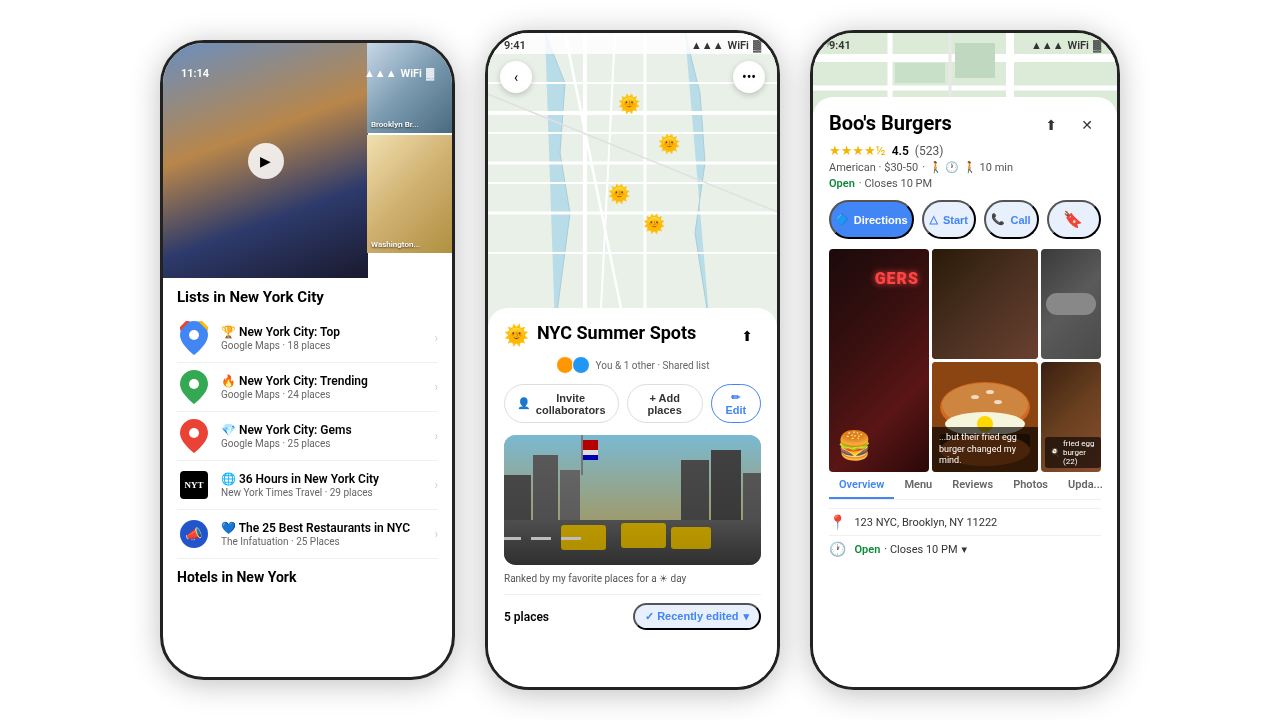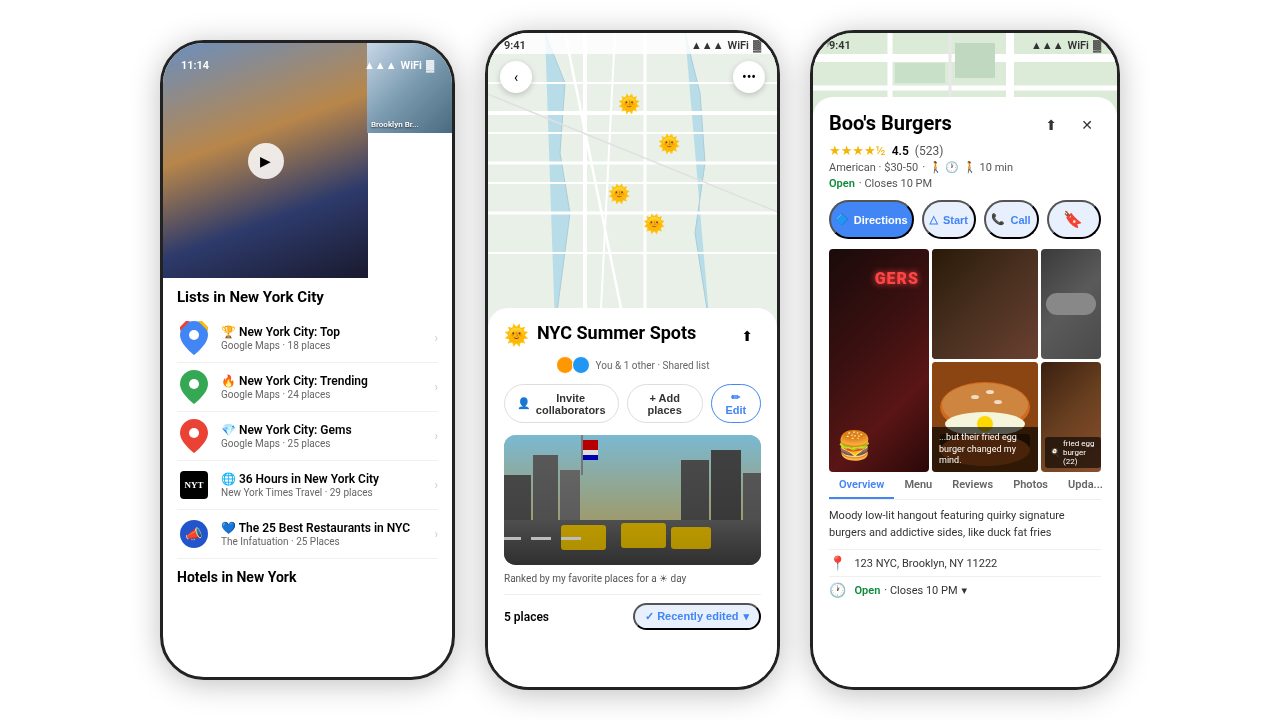--- a/index.html
+++ b/index.html
@@ -31,21 +31,21 @@
     
     .status-bar {
       display: flex;
       justify-content: space-between;
       align-items: center;
       padding: 12px 18px 2px;
       font-size: 11px;
       font-weight: 600;
       background: transparent;
       position: absolute;
-      top: 4px; left: 0; right: 0;
+      top: 12px; left: 0; right: 0;
       z-index: 10;
     }
     .status-bar.light { color: #fff; }
     .status-icons { display: flex; gap: 4px; align-items: center; }
 
     
     .phone1-content { height: 100%; overflow: hidden; }
     .phone1-hero { position: relative; height: 235px; }
     .hero-main {
       position: absolute; left: 0; top: 0;
@@ -383,20 +383,24 @@
 
     <div class="phone1-hero">
       <div class="hero-main">
         <div class="hero-main-img"></div>
         <div class="play-btn">▶</div>
       </div>
       <div class="hero-side">
         <div class="hero-side-top">
           <div class="hero-side-top-img"></div>
           <div class="hero-side-label">Brooklyn Br...</div>
+        </div>
+        <div class="hero-side-bottom">
+          <div class="hero-side-bottom-img"></div>
+          <div class="hero-side-bottom-label">Washington...</div>
         </div>
       </div>
     </div>
 
     <div class="phone1-lists">
       <div class="section-title">Lists in New York City</div>
 
       <div class="list-item">
         <div class="maps-pin-icon">
           <svg width="28" height="34" viewBox="0 0 28 34">
@@ -722,21 +726,20 @@
       </div>
 
       <div class="tabs-row">
         <div class="tab active">Overview</div>
         <div class="tab">Menu</div>
         <div class="tab">Reviews</div>
         <div class="tab">Photos</div>
         <div class="tab">Upda...</div>
       </div>
 
-      <div class="description">Moody low-lit hangout featuring quirky signature burgers and addictive sides, like duck fat fries</div>
 
       <div class="detail-row">
         <span class="detail-icon">📍</span>
         <span class="detail-text">123 NYC, Brooklyn, NY 11222</span>
       </div>
 
       <div class="detail-row">
         <span class="detail-icon">🕐</span>
         <span class="hours-expand">
           <span style="color:#0d8a3a;font-weight:600;">Open</span>

